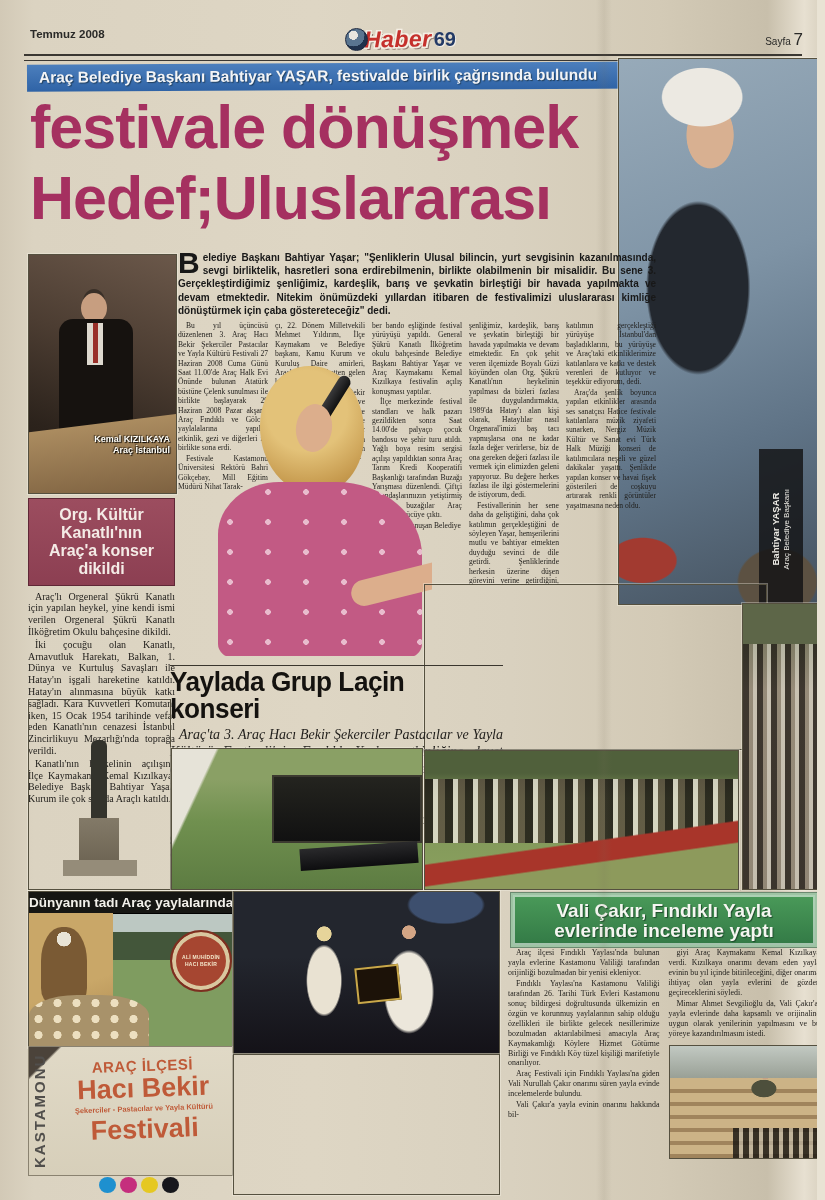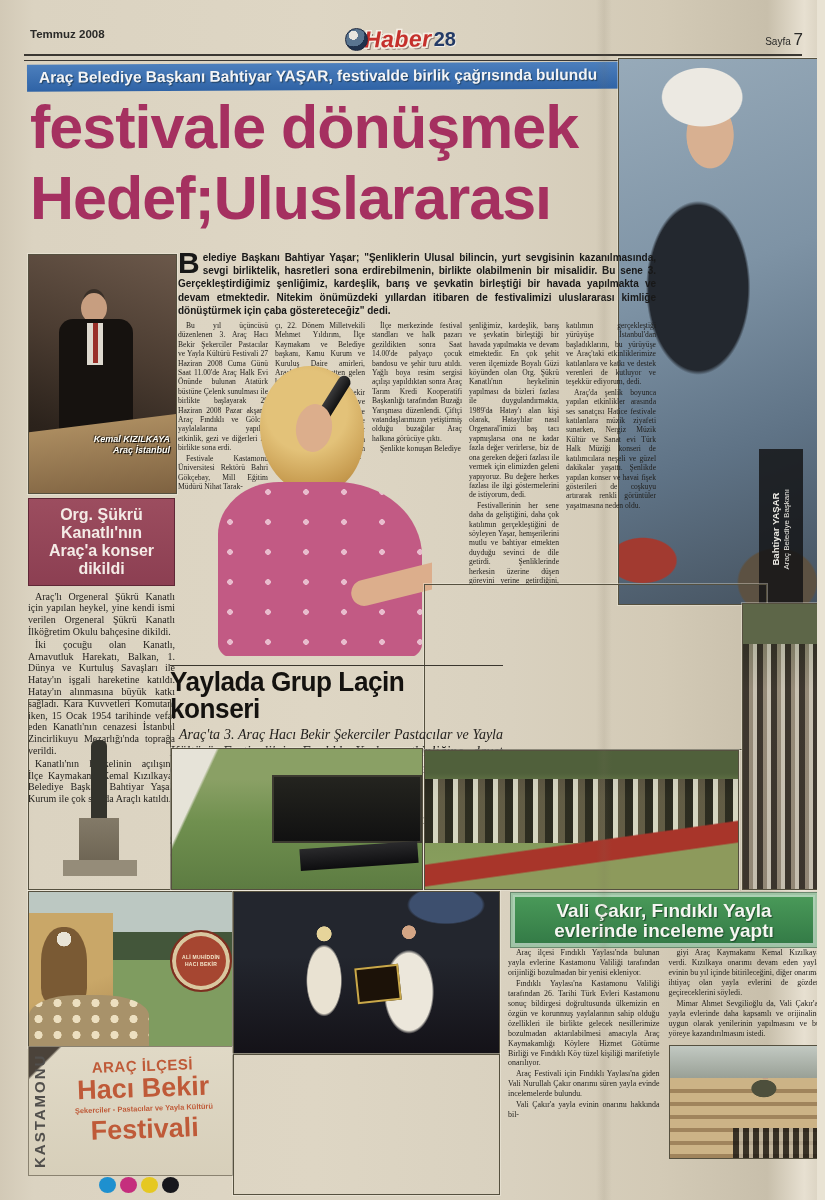--- a/index.html
+++ b/index.html
@@ -53,21 +53,21 @@
   .vcap .n{font-weight:bold;font-size:9.5px;display:block;}
   .vcap .t{font-size:8px;display:block;}
   
   .ph-kiz{left:28px;top:254px;width:147px;height:238px;
     background:linear-gradient(200deg,#6b584a 0%,#4c3d32 40%,#2c231c 75%,#201912 100%);}
   .kiz-head{left:52px;top:38px;width:26px;height:30px;border-radius:50%;background:#c79e80;box-shadow:0 -6px 0 -2px #3a3028;}
   .kiz-suit{left:30px;top:64px;width:74px;height:110px;border-radius:14px 14px 0 0;background:#16120f;}
   .kiz-shirt{left:58px;top:68px;width:16px;height:42px;background:#ded9cf;}
   .kiz-tie{left:64px;top:68px;width:5px;height:40px;background:#99302a;}
   .kiz-pod{left:-8px;top:168px;width:170px;height:80px;background:linear-gradient(180deg,#ab8c60,#7d6140);transform:rotate(-7deg);}
-  .kiz-cap{right:6px;bottom:36px;font-size:9px;text-align:right;line-height:1.3;font-style:italic;}
+  .kiz-cap{right:6px;bottom:36px;font-size:9px;text-align:right;line-height:1.3;}
   
   .ph-hat{left:212px;top:364px;width:220px;height:292px;border:none;box-shadow:none;overflow:hidden;}
   .hat-hair{left:48px;top:2px;width:104px;height:128px;border-radius:48% 52% 46% 54%;
     background:radial-gradient(circle at 45% 35%,#e3c279 0 40%,#c69a4e 75%,#a87e3c);}
   .hat-face{left:84px;top:40px;width:36px;height:48px;border-radius:50%;background:#dcae8c;transform:rotate(8deg);}
   .hat-mic{left:112px;top:8px;width:13px;height:64px;border-radius:7px;background:linear-gradient(90deg,#3a3a3c,#111);transform:rotate(32deg);}
   .hat-dress{left:6px;top:118px;width:204px;height:176px;border-radius:30% 42% 8% 8%;
     background:
       radial-gradient(circle 5px at 12px 10px,rgba(245,220,230,.75) 0 55%,transparent 60%),
       radial-gradient(circle 4px at 30px 24px,rgba(120,30,70,.8) 0 55%,transparent 60%),
@@ -200,21 +200,21 @@
 </style>
 </head>
 <body>
 
 <div id="page">
 
   <div class="abs hdr-date">Temmuz 2008</div>
   <div class="abs logo">
     <span class="globe"></span>
     <span class="logo-word">Haber</span>
-    <span class="logo-num">28</span>
+    <span class="logo-num">69</span>
   </div>
   <div class="abs hdr-page">
     <span>Sayfa</span>
     <b>7</b>
   </div>
   <div class="abs hdr-rule"></div>
 
   <div class="abs banner">Araç Belediye Başkanı Bahtiyar YAŞAR, festivalde birlik çağrısında bulundu</div>
   <div class="abs headline">
     <div>festivale dönüşmek</div>
@@ -249,20 +249,21 @@
   <div class="abs cols">
     <div class="col">
       <p>Bu yıl üçüncüsü düzenlenen 3. Araç Hacı Bekir Şekerciler Pastacılar ve Yayla Kültürü Festivali 27 Haziran 2008 Cuma Günü Saat 11.00'de Araç Halk Evi Önünde bulunan Atatürk büstüne Çelenk sunulması ile birlikte başlayarak 29 Haziran 2008 Pazar akşamı Araç Fındıklı ve Gölcük yaylalalarına yapılan etkinlik, gezi ve diğerleri ile birlikte sona erdi.</p>
       <p>Festivale Kastamonu Üniversitesi Rektörü Bahri Gökçebay, Mill Eğitim Müdürü Nihat Tarak-</p>
     </div>
     <div class="col">
       <p class="ni">çı, 22. Dönem Milletvekili Mehmet Yıldırım, İlçe Kaymakam ve Belediye başkanı, Kamu Kurum ve Kuruluş Daire amirleri, Araçlılar ve gurbetten gelen konuklar katıldılar.</p>
       <p>Araç 3. Hacı Bekir Şekerciler Pastacılar ve Yayla Kültürü Festivali ilçe halkının yanısıra yurt içi ve yurt dışından gelen Araçlılar ile çevre il ve ilçelerden katılan vatandaşların oluşturduğu coşkulu kalaba-</p>
     </div>
     <div class="col">
+      <p class="ni">ber bando eşliğinde festival yürüyüşü yapıldı. General Şükrü Kanatlı İlköğretim okulu bahçesinde Belediye Başkanı Bahtiyar Yaşar ve Araç Kaymakamı Kemal Kızılkaya festivalin açılış konuşması yaptılar.</p>
       <p>İlçe merkezinde festival standları ve halk pazarı gezildikten sonra Saat 14.00'de palyaço çocuk bandosu ve şehir turu atıldı. Yağlı boya resim sergisi açılışı yapıldıktan sonra Araç Tarım Kredi Kooperatifi Başkanlığı tarafından Buzağı Yarışması düzenlendi. Çiftçi vatandaşlarımızın yetiştirmiş olduğu buzağılar Araç halkına görücüye çıktı.</p>
       <p>Şenlikte konuşan Belediye</p>
     </div>
     <div class="col">
       <p class="ni">şenliğimiz, kardeşlik, barış ve şevkatin birleştiği bir havada yapılmakta ve devam etmektedir. En çok şehit veren ilçemizde Boyalı Güzi köyünden olan Org. Şükrü Kanatlı'nın heykelinin yapılması da bizleri fazlası ile duygulandırmakta, 1989'da Hatay'ı alan kişi olarak, Hataylılar nasıl Orgenaral'imizi baş tacı yapmışlarsa ona ne kadar fazla değer verirlerse, biz de ona gereken değeri fazlası ile vermek için elimizden geleni yapıyoruz. Bu değere herkes fazlası ile ilgi göstermelerini de istiyorum, dedi.</p>
       <p>Festivallerinin her sene daha da geliştiğini, daha çok katılımın gerçekleştiğini de söyleyen Yaşar, hemşerilerini mutlu ve bahtiyar etmekten duyduğu sevinci de dile getirdi. Şenliklerinde herkesin üzerine düşen görevini yerine getirdiğini, Araç festivali öncesi festivali tanıtıcı büyük</p>
     </div>
     <div class="col">
       <p class="ni">katılımın gerçekleştiği yürüyüşe İstanbul'dan başladıklarını, bu yürüyüşe ve Araç'taki etkinliklerimize katılanlara ve katkı ve destek verenleri de kutluyor ve teşekkür ediyorum, dedi.</p>
       <p>Araç'da şenlik boyunca yapılan etkinlikler arasında ses sanatçısı Hatice festivale katılanlara müzik ziyafeti sunarken, Nergiz Müzik Kültür ve Sanat evi Türk Halk Müziği konseri de katılımcılara neşeli ve güzel dakikalar yaşattı. Şenlikde yapılan konser ve havai fişek gösterileri de coşkuyu artırarak renkli görüntüler yaşatmasına neden oldu.</p>
@@ -272,21 +273,21 @@
   <div class="ph ph-hat">
     <div class="shape hat-hair"></div>
     <div class="shape hat-mic"></div>
     <div class="shape hat-face"></div>
     <div class="shape hat-dress"></div>
     <div class="shape hat-arm"></div>
   </div>
 
   <div class="abs kan">
     <div class="kan-title">
-      <div>Org. Şükrü Kanatlı'nın</div>
+      <div>Org. Kültür Kanatlı'nın</div>
       <div>Araç'a konser dikildi</div>
     </div>
     <div class="kan-body">
       <p>Araç'lı Orgeneral Şükrü Kanatlı için yapılan heykel, yine kendi ismi verilen Orgeneral Şükrü Kanatlı İlköğretim Okulu bahçesine dikildi.</p>
       <p>İki çocuğu olan Kanatlı, Arnavutluk Harekatı, Balkan, 1. Dünya ve Kurtuluş Savaşları ile Hatay'ın işgali hareketine katıldı. Hatay'ın alınmasına büyük katkı sağladı. Kara Kuvvetleri Komutanı iken, 15 Ocak 1954 tarihinde vefat eden Kanatlı'nın cenazesi İstanbul Zincirlikuyu Mezarlığı'nda toprağa verildi.</p>
       <p>Kanatlı'nın heykelinin açılışına İlçe Kaymakamı Kemal Kızılkaya, Belediye Başkanı Bahtiyar Yaşar, Kurum ile çok sayıda Araçlı katıldı.</p>
     </div>
   </div>
 
   <div class="ph ph-parade"></div>
@@ -303,20 +304,21 @@
     <p>kte güzel sesi ve yorumu ile de dikkatleri üzerine çeken Türk Halk Müziği sanatçısı Gülcan Kara da konsere gelenlere güzel anlar ve dakikalar yaşattı. Gan Kara da Grup Laçin gibi alkış yağmuruna tutuldu.</p>
   </div>
 
   <div class="ph ph-stage">
     <div class="shape stg-mouth"></div>
     <div class="shape stg-kbd"></div>
   </div>
   <div class="ph ph-lineup"></div>
 
   <div class="ph ph-yayla">
+    <div class="shape yay-bar">Dünyanın tadı Araç yaylalarında</div>
     <div class="shape yay-paint">
       <div class="shape yay-man"></div>
     </div>
     <div class="shape yay-rolls"></div>
     <div class="shape seal">
       <span>ALİ MUHİDDİN</span>
       <span>HACI BEKİR</span>
     </div>
   </div>
 

